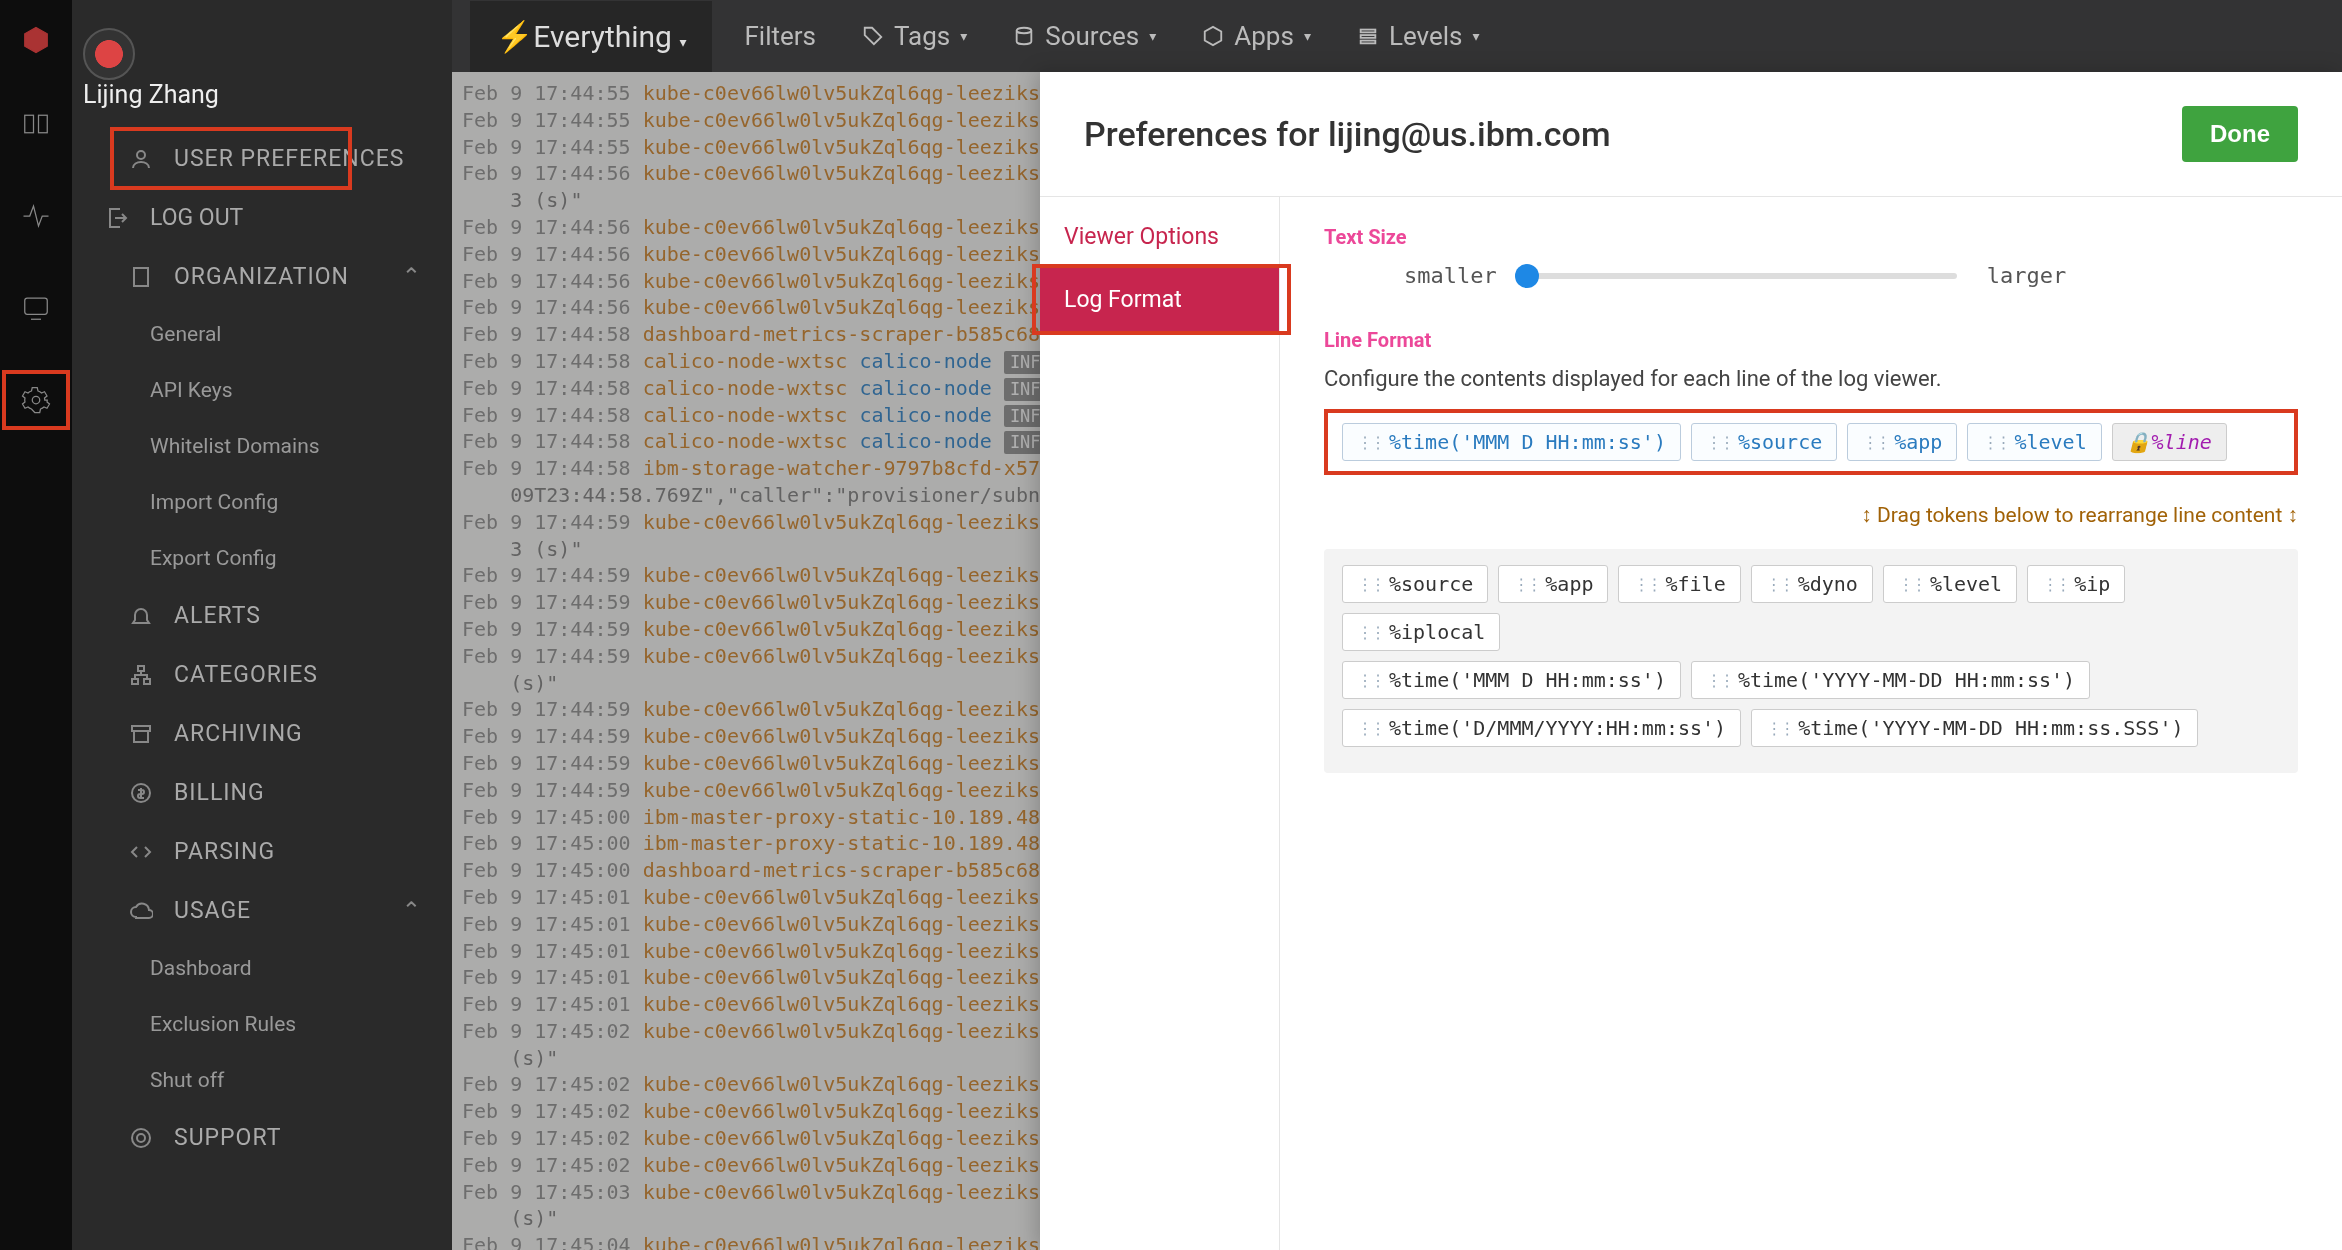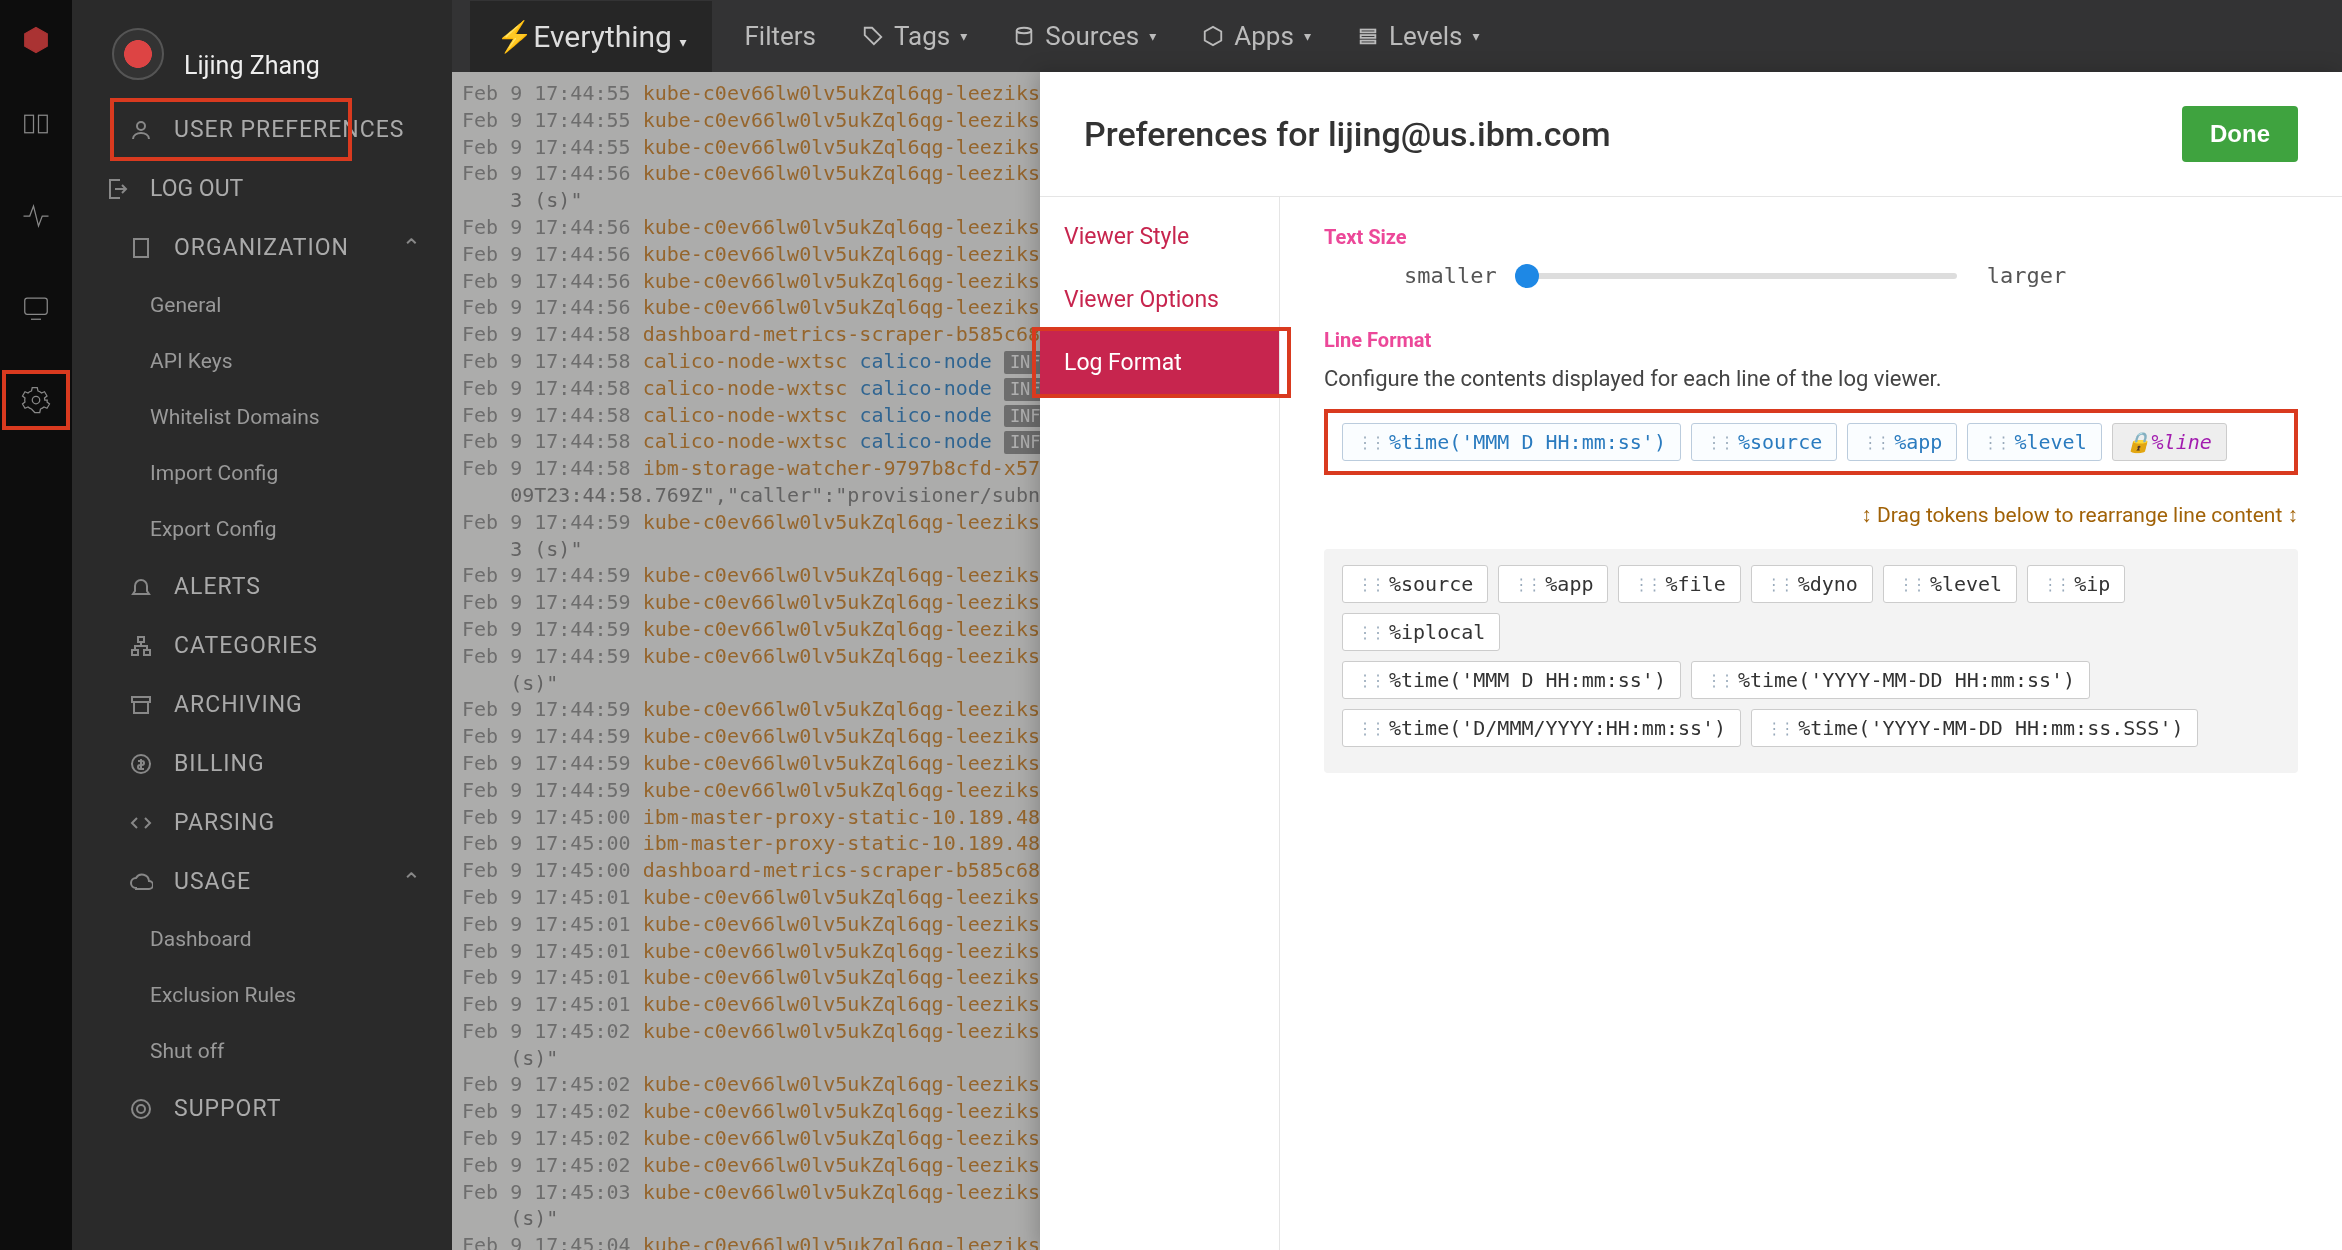--- a/index.html
+++ b/index.html
@@ -52,24 +52,25 @@
   left: 72px; top: 0;
   width: 380px;
   height: 100%;
   background: #2a2a2a;
   z-index: 9;
   padding-top: 8px;
   overflow-y: auto;
 }
 .sidebar .user-row {
   display: flex;
-  align-items: flex-end;
-  padding: 20px 40px;
+  align-items: flex-start;
+  padding: 20px 11px;
   color: #eee;
   font-size: 25px;
+  flex-direction: column;
 }
 .sidebar .avatar {
   width: 52px; height: 52px;
   border-radius: 50%;
   background: radial-gradient(circle, #d44 40%, #333 42%);
   margin-right: 20px;
   border: 2px solid #555;
 }
 .sidebar .nav-item {
   display: flex;
@@ -517,21 +518,20 @@
 
 <div class="dim"></div>
 
 <div class="modal">
   <div class="modal-header">
     <h1>Preferences for lijing@us.ibm.com</h1>
     <button class="btn-done">Done</button>
   </div>
   <div class="modal-body">
     <div class="modal-tabs" id="modal-tabs">
-        <div class="modal-tab">Viewer Style</div>
         <div class="modal-tab">Viewer Options</div>
         <div class="modal-tab active">Log Format</div>
       </div>
     <div class="modal-content">
       <h2>Text Size</h2>
       <div class="slider-row">
         <span>smaller</span>
         <div class="slider-track">
             <div class="slider-thumb"></div>
           </div>

